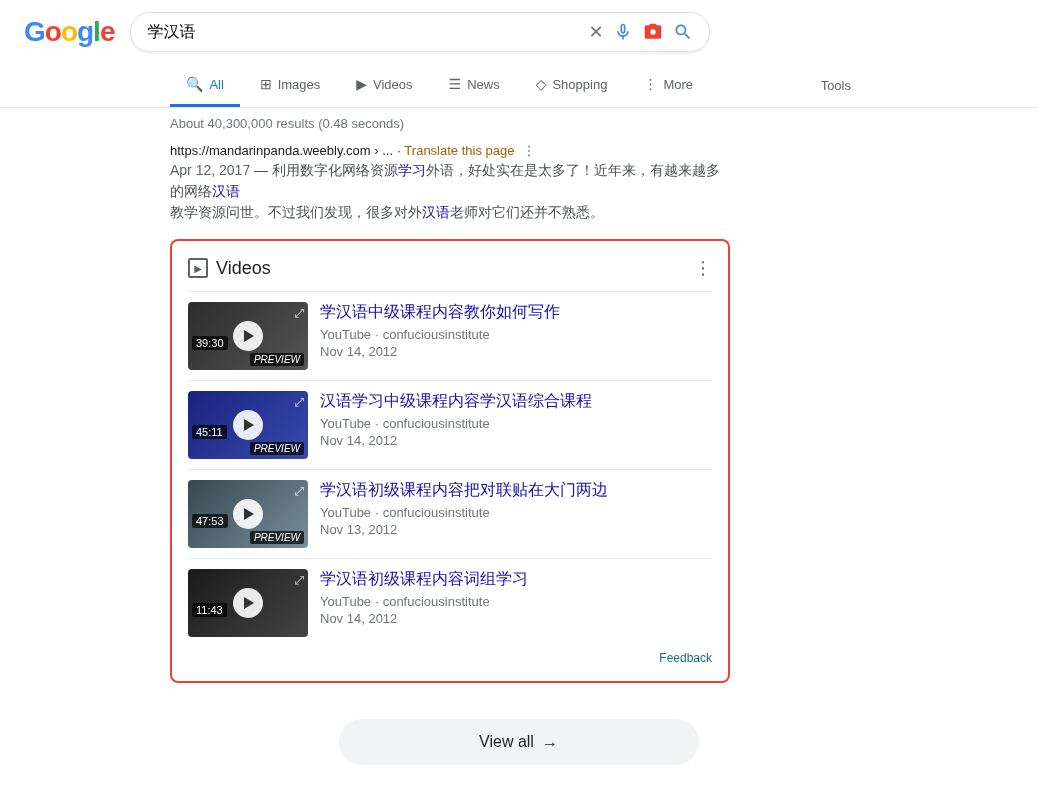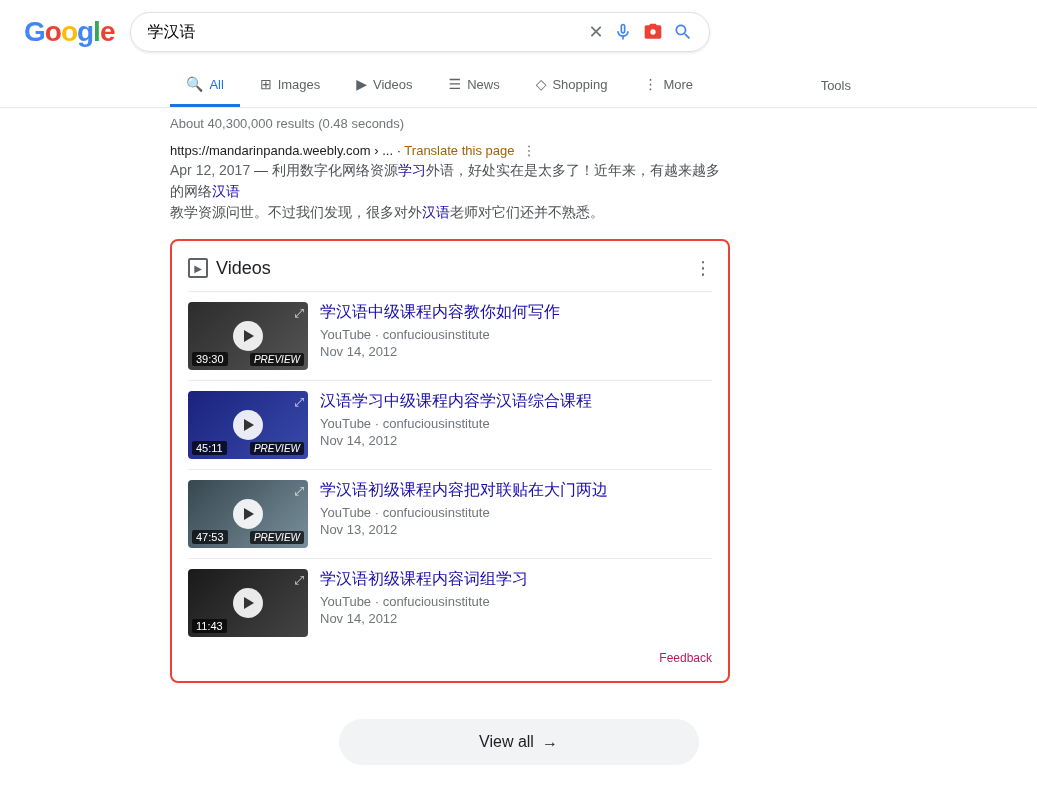--- a/index.html
+++ b/index.html
@@ -94,29 +94,29 @@
     .video-thumb-bg { width: 100%; height: 100%; background: linear-gradient(135deg, #667eea 0%, #764ba2 100%); }
     .video-thumb-bg.dark { background: linear-gradient(135deg, #2c2c2c 0%, #555 100%); }
     .video-thumb-bg.blue { background: linear-gradient(135deg, #1a237e 0%, #3949ab 100%); }
     .video-thumb-bg.dark2 { background: linear-gradient(135deg, #37474f 0%, #78909c 100%); }
     .play-btn {
       position: absolute; top: 50%; left: 50%; transform: translate(-50%, -50%);
       width: 30px; height: 30px; background: rgba(255,255,255,0.9); border-radius: 50%;
       display: flex; align-items: center; justify-content: center;
     }
     .play-icon { width: 0; height: 0; border-left: 10px solid #333; border-top: 6px solid transparent; border-bottom: 6px solid transparent; margin-left: 2px; }
-    .video-duration { position: absolute; bottom: 4px; left: 4px; background: rgba(0,0,0,0.7); color: #fff; font-size: 11px; padding: 1px 4px; border-radius: 2px; }
+    .video-duration { position: absolute; bottom: 20px; left: 4px; background: rgba(0,0,0,0.7); color: #fff; font-size: 11px; padding: 1px 4px; border-radius: 2px; }
     .preview-label { position: absolute; bottom: 4px; right: 4px; background: rgba(0,0,0,0.7); color: #fff; font-size: 10px; padding: 1px 4px; border-radius: 2px; font-style: italic; }
     .expand-icon { position: absolute; top: 4px; right: 4px; color: #fff; font-size: 12px; opacity: 0.8; }
 
     .video-info { flex: 1; }
     .video-title { font-size: 16px; color: #1a0dab; text-decoration: none; display: block; margin-bottom: 4px; line-height: 1.3; }
     .video-meta { font-size: 13px; color: #70757a; margin-bottom: 2px; }
 
-    .feedback-label { text-align: right; font-size: 12px; color: #be185d; margin-top: 4px; cursor: pointer; }
+    .feedback-label { text-align: right; font-size: 12px; color: #0f766e; margin-top: 4px; cursor: pointer; }
 
     
     .view-all-container { display: flex; justify-content: center; padding: 16px 0; }
     .view-all-btn {
       display: flex; align-items: center; gap: 8px;
       padding: 14px 80px;
       background: #f1f3f4; border: none; border-radius: 24px;
       font-size: 16px; color: #202124; cursor: pointer;
       width: 360px; justify-content: center;
     }

